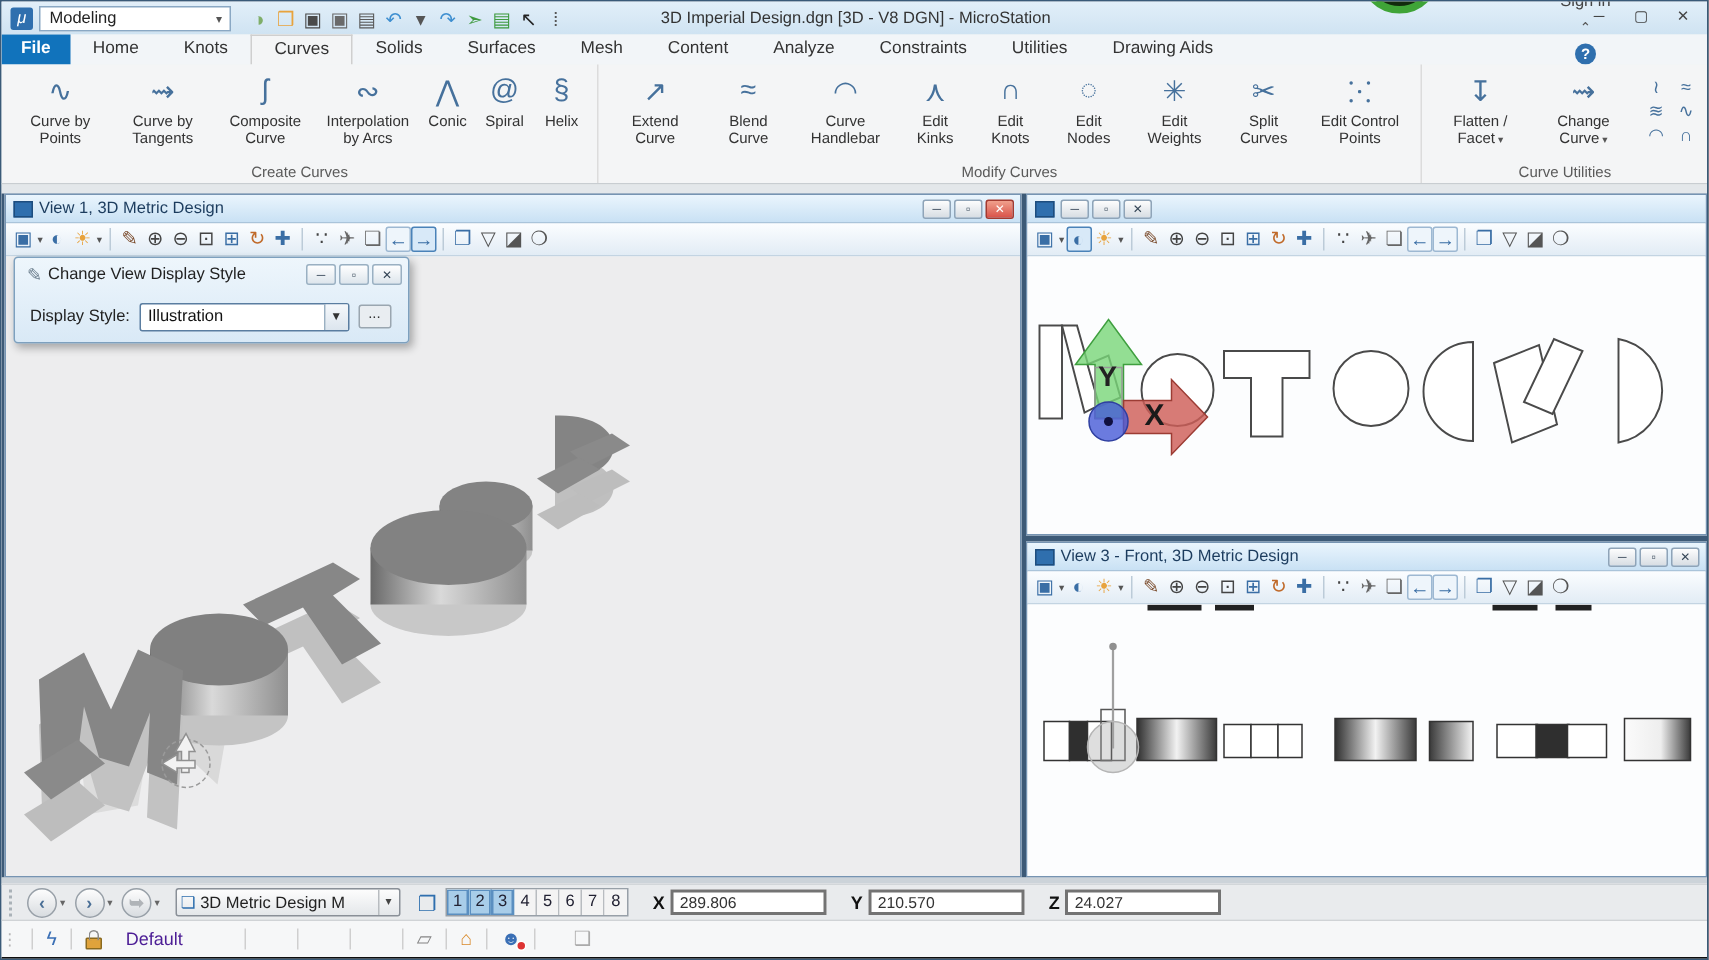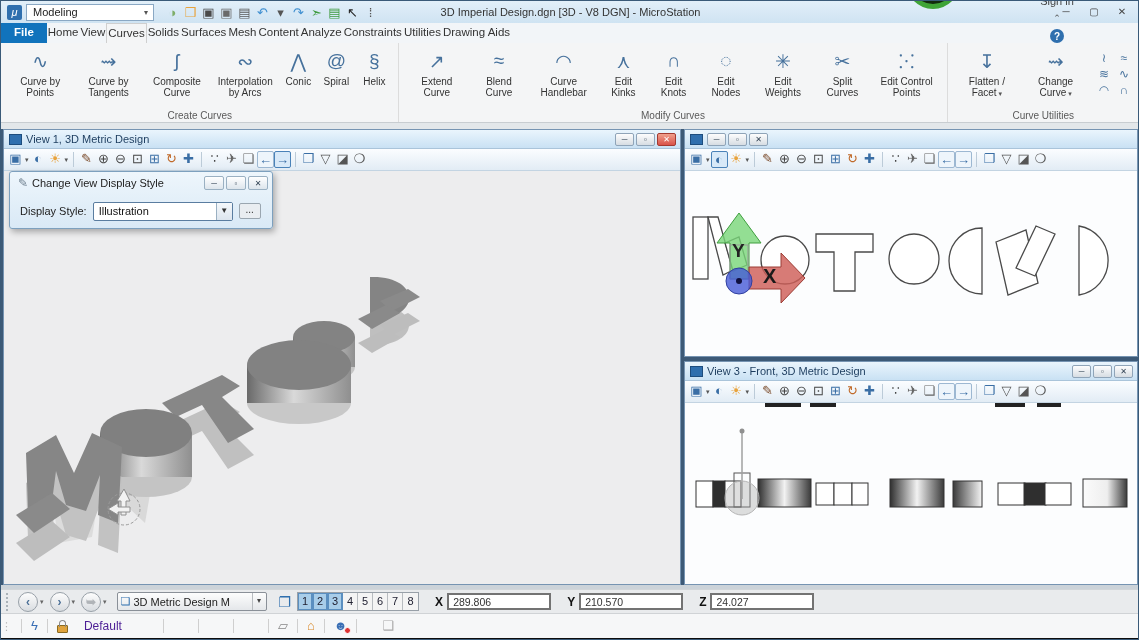--- a/index.html
+++ b/index.html
@@ -17,21 +17,21 @@
   .qatwrap{display:flex;align-items:center;margin-left:10px;gap:1px;}
   .qat{font-size:13px;width:17px;text-align:center;cursor:default;}
   .apptitle{position:absolute;left:0;right:0;text-align:center;font-size:11px;color:#333;pointer-events:none;}
   .winctrls{margin-left:auto;display:flex;z-index:5;}
   .winbtn{width:28px;height:16px;text-align:center;font-size:10px;color:#444;line-height:16px;}
   .greenbadge{position:absolute;left:905px;top:-46px;width:54px;height:54px;border-radius:50%;
     background:#122b0d;border:5px solid #3fa437;z-index:4;}
 
   
   .tabrow{position:absolute;left:0;top:22px;width:1139px;height:20px;background:#f2f5f8;display:flex;align-items:flex-end;}
-  .tab{font-size:11.5px;color:#333;padding:0 1px;line-height:19px;height:20px;cursor:default;}
+  .tab{font-size:11.5px;color:#333;padding:0 15px;line-height:19px;height:20px;cursor:default;}
   .tab.file{background:#1173bc;color:#fff;font-weight:bold;padding:0 13px;}
   .tab.active{background:#f4f5f6;border:1px solid #cfcfcf;border-bottom:none;line-height:18px;}
   .searcharea{margin-left:auto;display:flex;align-items:center;gap:6px;padding-right:8px;flex-direction:column;}
   .searchbox{display:flex;align-items:center;width:150px;height:17px;background:#fff;border:1px solid #b5bcc2;padding:0 3px;}
   .searchbox input{border:none;outline:none;flex:1;font-size:10.5px;font-style:italic;color:#777;width:100px;}
   .mag{width:7px;height:7px;border:2px solid #2f6fae;border-radius:50%;position:relative;display:inline-block;margin-right:4px;}
   .mag::after{content:"";position:absolute;width:5px;height:2px;background:#2f6fae;transform:rotate(45deg);left:4px;top:7px;}
   .sdd{font-size:8px;color:#555;}
   .signin{font-size:11px;color:#444;margin-top:28px;}
   .chevup{font-size:9px;color:#555;}
@@ -168,21 +168,21 @@
         <span class="winbtn">─</span>
         <span class="winbtn">▢</span>
         <span class="winbtn">✕</span>
       </div>
   </div>
 
   <div class="tabrow">
     <div id="tabs" style="display:flex;">
         <div class="tab file">File</div>
         <div class="tab">Home</div>
-        <div class="tab">View</div>
+        <div class="tab">Knots</div>
         <div class="tab active">Curves</div>
         <div class="tab">Solids</div>
         <div class="tab">Surfaces</div>
         <div class="tab">Mesh</div>
         <div class="tab">Content</div>
         <div class="tab">Analyze</div>
         <div class="tab">Constraints</div>
         <div class="tab">Utilities</div>
         <div class="tab">Drawing Aids</div>
       </div>

